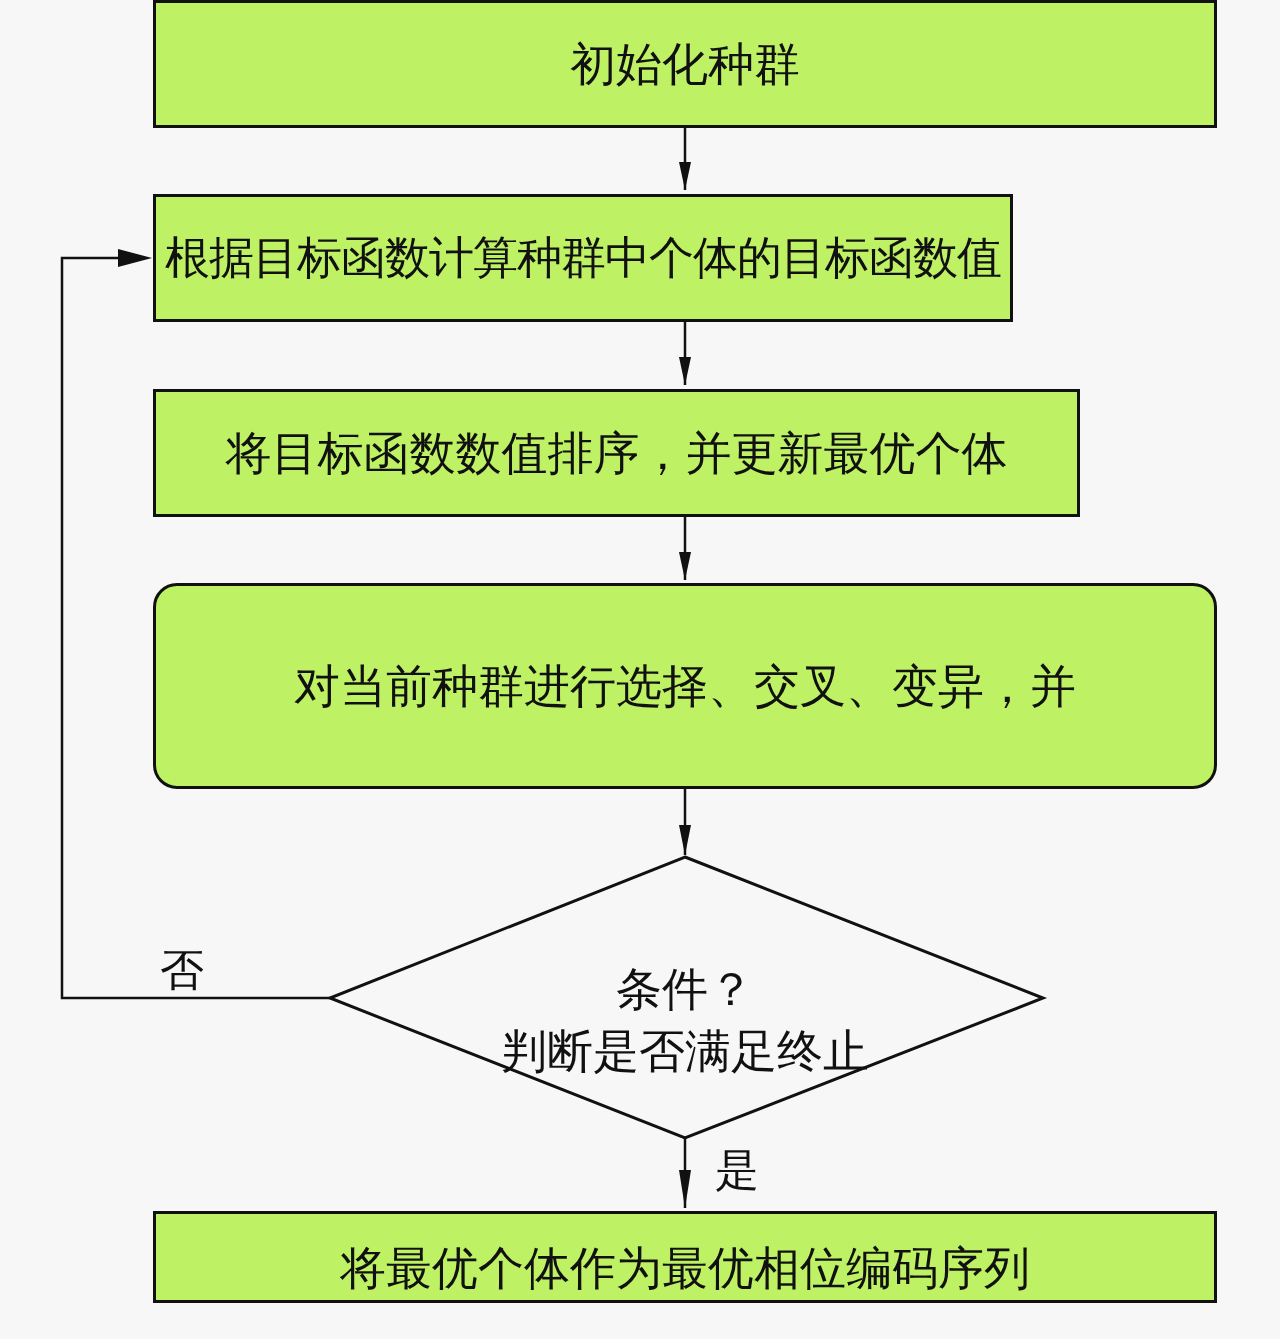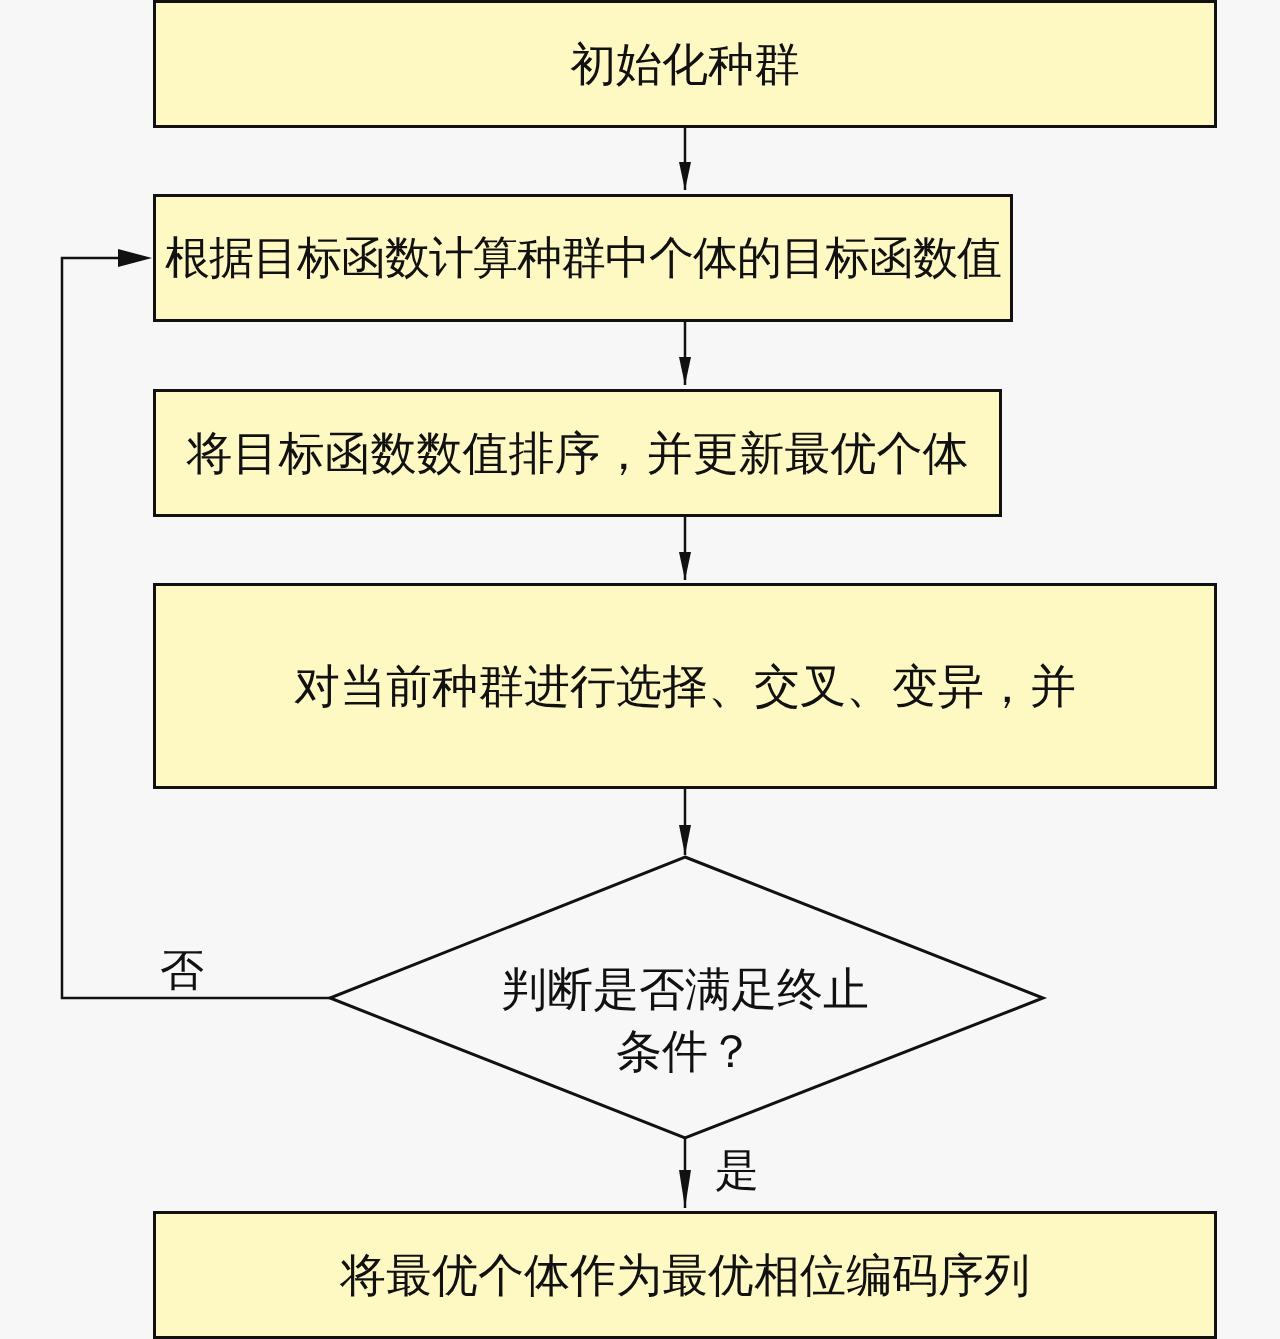--- a/index.html
+++ b/index.html
@@ -1,19 +1,19 @@
 <!DOCTYPE html>
 <html><head>
 <meta charset="utf-8">
 <style>
   html, body { margin: 0; padding: 0; background: #f7f7f7; }
   body { width: 1280px; height: 1339px; position: relative; overflow: hidden; }
   .box {
     position: absolute; box-sizing: border-box;
-    border: 3px solid #111; background: #fef9c3;
+    border: 3px solid #111; background: #bef264;
     display: flex; align-items: center; justify-content: center;
     text-align: center; color: #111;
     font-family: "DejaVu Serif", serif; font-size: 46px; line-height: 64px;
   }
   svg.lines { position: absolute; left: 0; top: 0; }
   .label {
     position: absolute; color: #111;
     font-family: "DejaVu Serif", serif; font-size: 44px; line-height: 50px;
   }
   .diamond-text {
@@ -49,31 +49,31 @@
 </svg>
 
 <div class="box" style="left:153px; top:0px; width:1064px; height:128px;">
   <span>初始化种群</span>
 </div>
 
 <div class="box" style="left:153px; top:194px; width:860px; height:128px; font-size:45px; letter-spacing:-1px;">
   <span>根据目标函数计算种群中个体的目标函数值</span>
 </div>
 
-<div class="box" style="left:153px; top:389px; width:849px; height:128px;">
+<div class="box" style="left:153px; top:389px; width:927px; height:128px;">
   <span>将目标函数数值排序，并更新最优个体</span>
 </div>
 
-<div class="box" style="left:153px; top:583px; width:1064px; height:206px; flex-direction:column;">
+<div class="box" style="left:153px; top:583px; width:1064px; height:206px; flex-direction:column;border-radius:24px;">
   <span>对当前种群进行选择、交叉、变异，并</span>
 </div>
 
 <div class="diamond-text" style="left:430px; top:958px; width:510px;">
+  <div>条件？</div>
   <div>判断是否满足终止</div>
-  <div>条件？</div>
 </div>
 
 <div class="label" style="left:160px; top:945px;">否</div>
 <div class="label" style="left:715px; top:1145px;">是</div>
 
-<div class="box" style="left:153px; top:1211px; width:1064px; height:128px;">
+<div class="box" style="left:153px; top:1211px; width:1064px; height:92px;align-items:flex-end;">
   <span>将最优个体作为最优相位编码序列</span>
 </div>
 
 </body></html>

